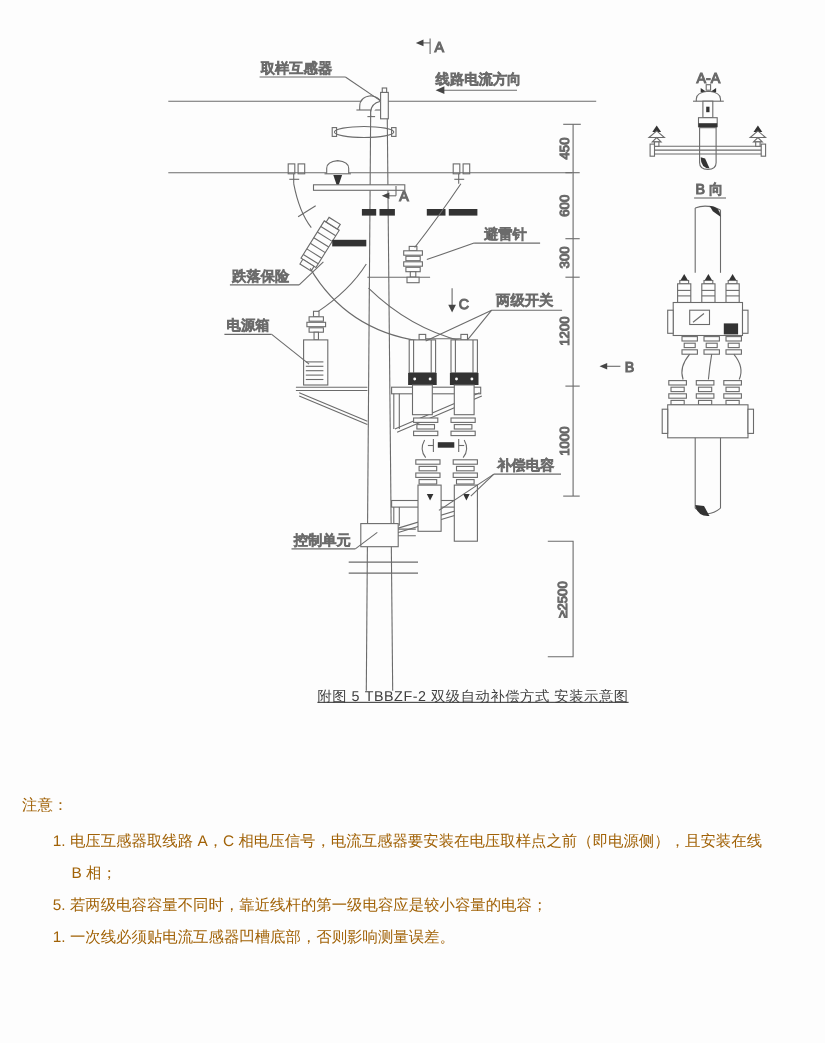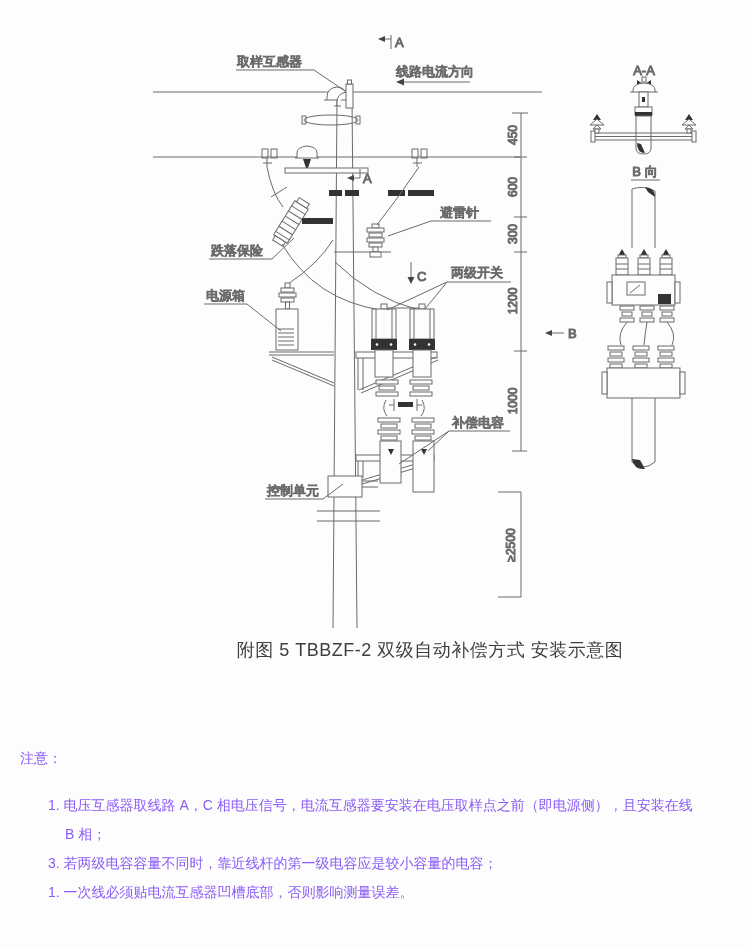--- a/index.html
+++ b/index.html
@@ -10,26 +10,26 @@
     font-family:"Liberation Sans",sans-serif;
     color:#454545;
     overflow:hidden;
   }
   svg{position:absolute;top:0;left:0;}
   svg text{fill:#454545;font-family:"Liberation Sans",sans-serif;}
   .lbl{font-size:13px;}
   .dim{font-size:12px;}
   .mk{font-size:13px;}
   .caption{
-    position:absolute;top:638px;left:130px;width:600px;
-    text-align:center;font-size:18px;color:#3f3f3f;letter-spacing:0.5px;
+    position:absolute;top:624px;left:130px;width:600px;
+    text-align:center;font-size:13px;color:#3f3f3f;letter-spacing:0.5px;text-decoration:underline;
   }
-  .notes{position:absolute;top:749px;left:20px;width:700px;color:#8b5cf6;}
+  .notes{position:absolute;top:722px;left:20px;width:700px;color:#a16207;}
   .notes-heading{font-size:14px;line-height:18px;}
-  .note-items{margin-left:28px;margin-top:24px;width:650px;}
+  .note-items{margin-left:28px;margin-top:10px;width:650px;}
   .note-item{
     font-size:14px;line-height:29px;
     padding-left:17px;text-indent:-17px;
   }
 </style>
 </head>
 <body>
 
 <div class="page">
 
@@ -403,18 +403,18 @@
 
   </g>
 </svg>
 
 <div class="caption">附图 5 TBBZF-2 双级自动补偿方式 安装示意图</div>
 
 <div class="notes">
   <div class="notes-heading">注意：</div>
   <div class="note-items">
     <div class="note-item">1. 电压互感器取线路 A，C 相电压信号，电流互感器要安装在电压取样点之前（即电源侧），且安装在线 B 相；</div>
-    <div class="note-item">3. 若两级电容容量不同时，靠近线杆的第一级电容应是较小容量的电容；</div>
+    <div class="note-item">5. 若两级电容容量不同时，靠近线杆的第一级电容应是较小容量的电容；</div>
     <div class="note-item">1. 一次线必须贴电流互感器凹槽底部，否则影响测量误差。</div>
   </div>
 </div>
 
 </div>
 
 </body></html>

